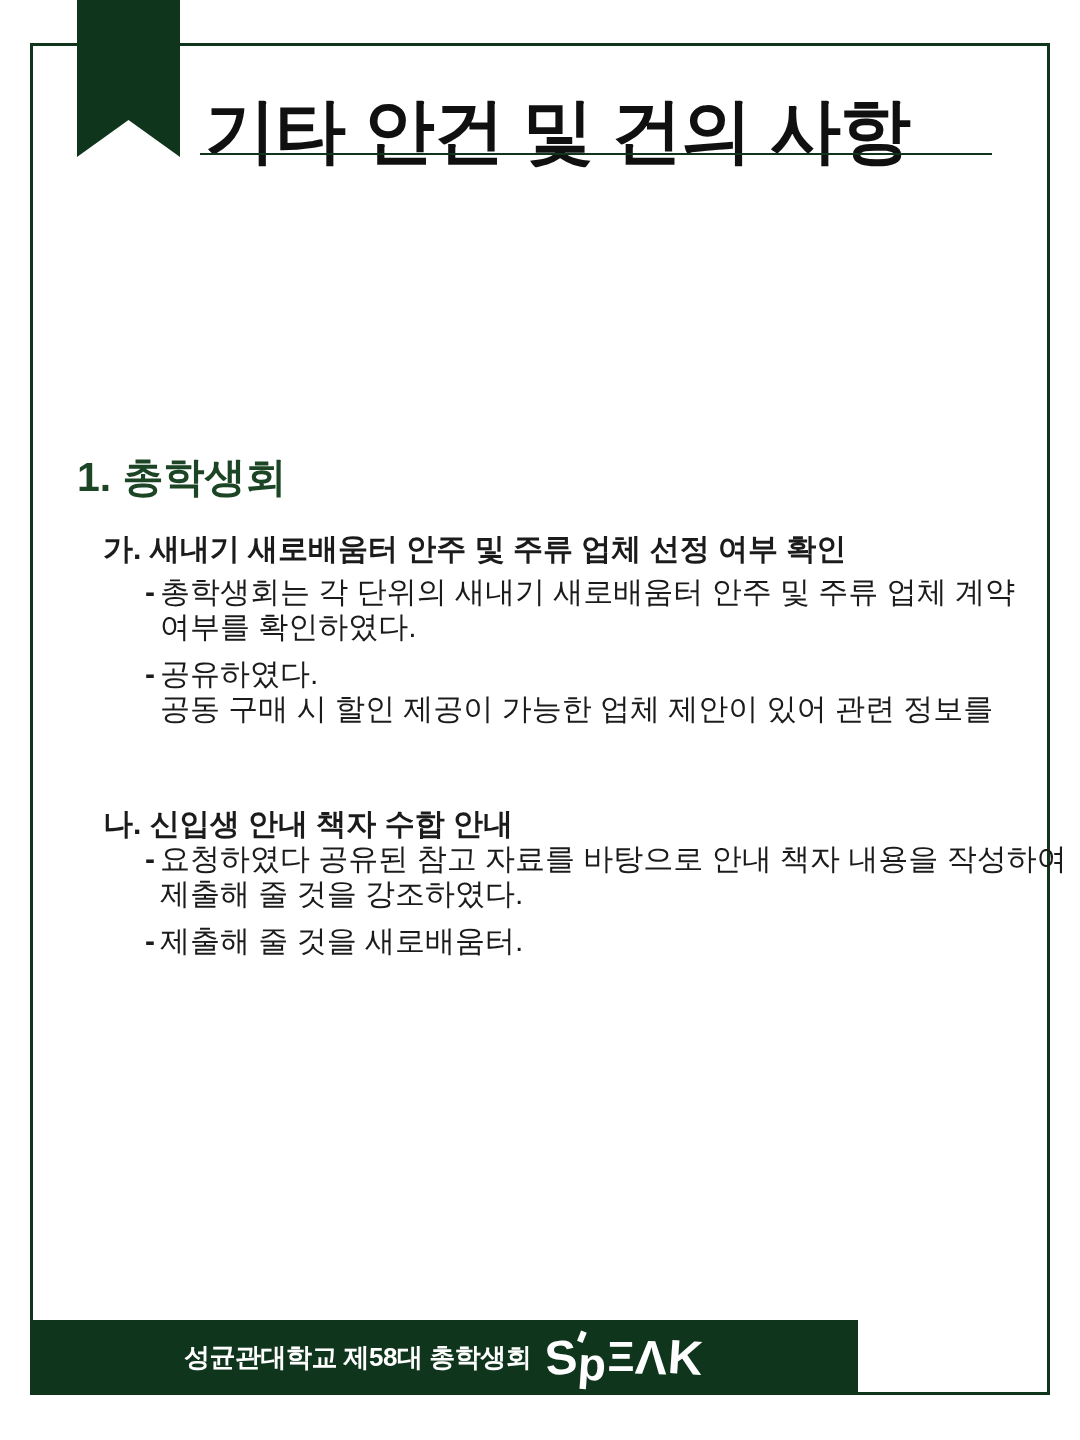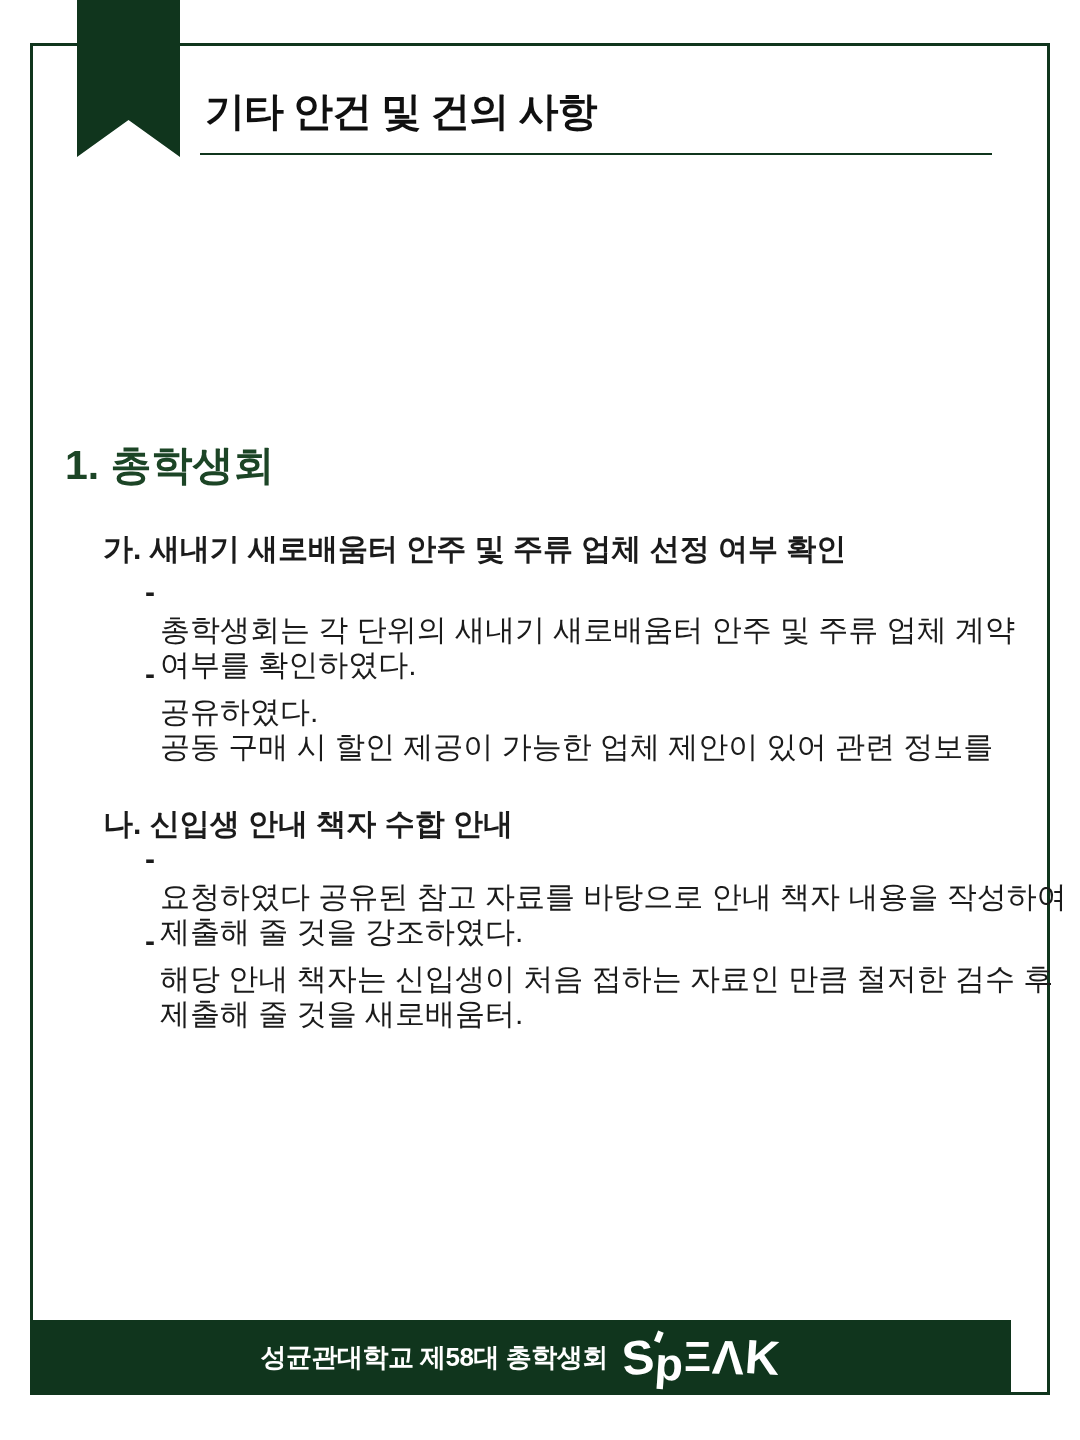--- a/index.html
+++ b/index.html
@@ -23,47 +23,47 @@
     box-sizing:border-box;border:3px solid var(--green);
     background:transparent;z-index:0;
   }
   .bookmark{
     position:absolute;left:77px;top:0;width:103px;height:157px;
     background:var(--green);z-index:2;
     clip-path:polygon(0 0,100% 0,100% 100%,50% 76.4%,0 100%);
   }
   .page-title{
     position:absolute;left:205px;top:84px;margin:0;
-    font-size:40px;font-weight:900;letter-spacing:-1px;
+    font-size:71px;font-weight:900;letter-spacing:-1px;
     color:var(--title-color);white-space:nowrap;z-index:1;
   }
   .title-underline{
     position:absolute;left:200px;top:153px;width:792px;height:2px;
     background:var(--green);z-index:1;
   }
   .section-heading{
-    position:absolute;left:65px;top:438px;margin:0;
+    position:absolute;left:65px;top:438px;margin:12px;
     font-size:41px;font-weight:800;color:var(--heading-green);
     white-space:nowrap;z-index:1;
   }
   .item-label{
     position:absolute;left:95px;margin:8px;
     font-size:30px;font-weight:600;line-height:35px;
     color:var(--body-color);white-space:nowrap;z-index:1;
   }
   .bullet{
     position:absolute;left:145px;display:flex;
     font-size:30px;font-weight:500;line-height:35px;
     color:var(--body-color);z-index:1;
   }
   .bullet .dash{width:15px;flex:0 0 auto;font-weight:600;}
-  .bullet .blines{display:block;margin-top:38px;}
+  .bullet .blines{display:block;}
   .bullet .bline{display:block;white-space:nowrap;}
   .footer-band{
-    position:absolute;left:30px;top:1320px;width:981px;height:75px;
+    position:absolute;left:30px;top:1320px;width:828px;height:75px;
     background:var(--green);z-index:3;
     display:flex;align-items:center;justify-content:center;gap:14px;
   }
   .footer-org{
     color:var(--footer-text-color);
     font-size:26px;font-weight:700;white-space:nowrap;
     letter-spacing:-0.5px;
   }
   .speak-logo{
     display:inline-flex;align-items:center;
@@ -117,21 +117,20 @@
   <span class="dash">-</span>
   <span class="blines">
     <span class="bline">요청하였다 공유된 참고 자료를 바탕으로 안내 책자 내용을 작성하여</span>
     <span class="bline">제출해 줄 것을 강조하였다.</span>
   </span>
 </div>
 
 <div class="bullet" style="top:923px">
   <span class="dash">-</span>
   <span class="blines">
-    <span class="bline">해당 안내 책자는 신입생이 처음 접하는 자료인 만큼 철저한 검수 후</span>
     <span class="bline">제출해 줄 것을 새로배움터.</span>
   </span>
 </div>
 
 <footer class="footer-band">
   <span class="footer-org">성균관대학교 제58대 총학생회</span>
   <span class="speak-logo" aria-label="SpEAK">
     <span class="lg lg-s">S</span>
     <span class="lg lg-p"><span class="pdot"></span><span>p</span></span>
     <span class="lg lg-e">Ξ</span>

